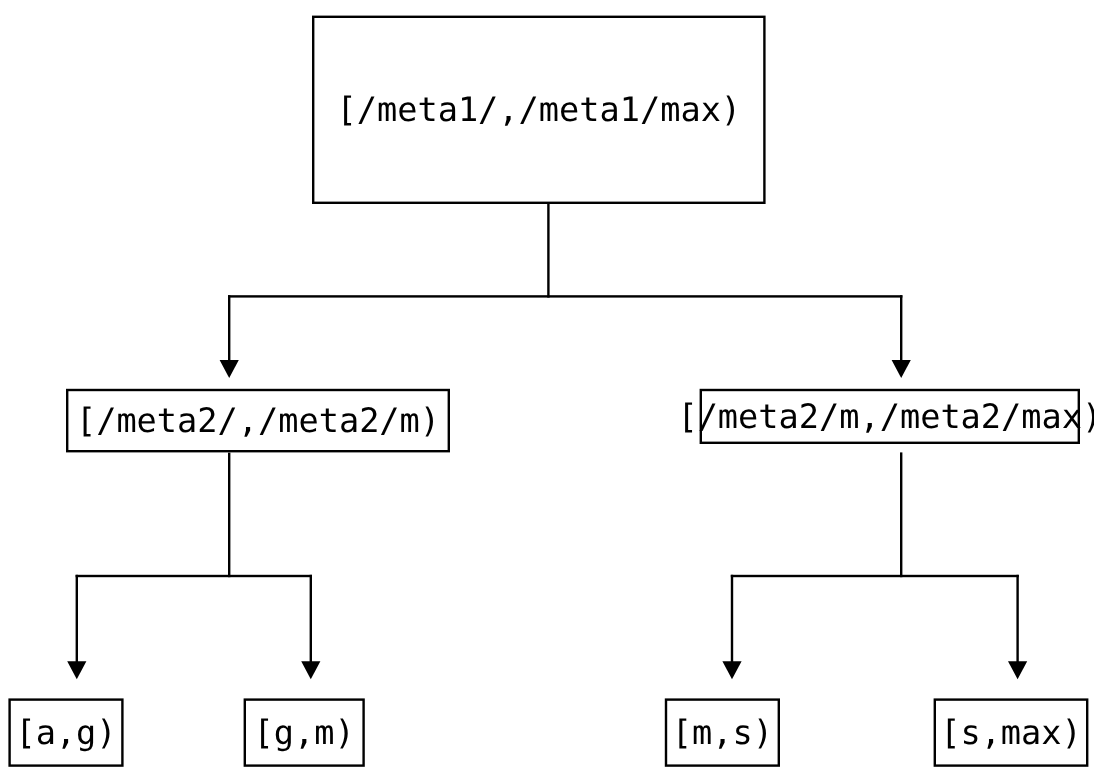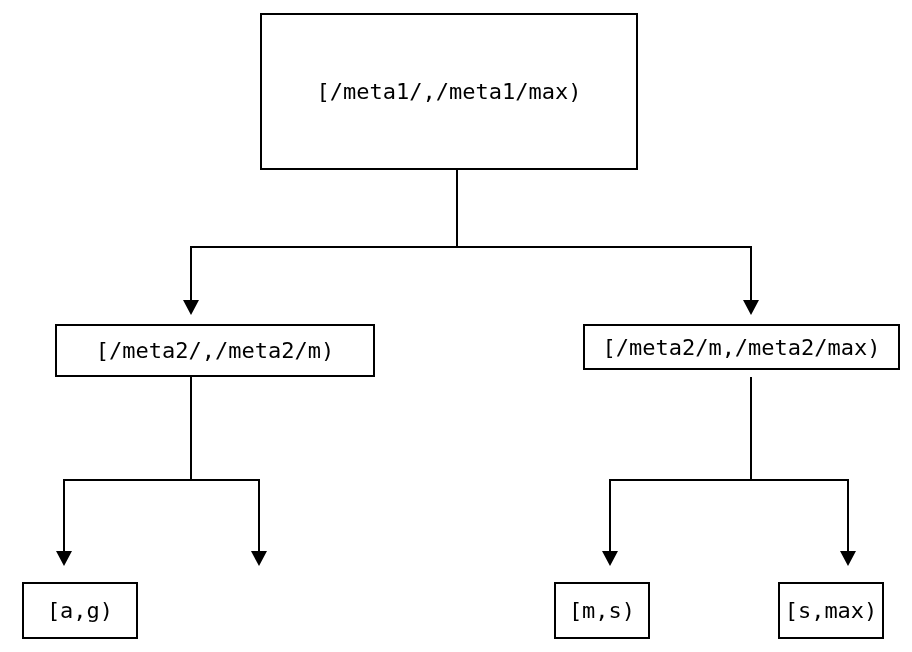--- a/index.html
+++ b/index.html
@@ -16,45 +16,45 @@
     font-family: "DejaVu Sans Mono", "Liberation Mono", monospace;
   }
   .node {
     position: absolute;
     box-sizing: border-box;
     border: 2px solid #000000;
     background: #ffffff;
     display: flex;
     align-items: center;
     justify-content: center;
-    font-size: 22px;
+    font-size: 28px;
     color: #000000;
     white-space: pre;
     letter-spacing: 0;
   }
   .edge {
     position: absolute;
     background: #000000;
   }
   .arrowhead {
     position: absolute;
     width: 0;
     height: 0;
     border-left: 8px solid transparent;
     border-right: 8px solid transparent;
     border-top: 15px solid #000000;
   }
   
   #node-root      { left: 260px; top: 13px;  width: 378px; height: 157px; }
   #node-left      { left: 23px;  top: 324px; width: 320px; height: 53px; margin-left: 32px; }
   #node-right     { left: 583px; top: 324px; width: 317px; height: 46px; }
-  #node-leaf-ag   { left: 22px;   top: 582px; width: 116px; height: 57px; }
+  #node-leaf-ag   { left: 7px;   top: 582px; width: 96px; height: 57px; }
   #node-leaf-gm   { left: 203px; top: 582px; width: 101px; height: 57px; }
   #node-leaf-ms   { left: 554px; top: 582px; width: 96px;  height: 57px; }
-  #node-leaf-smax { left: 778px; top: 582px; width: 106px; height: 57px; }
+  #node-leaf-smax { left: 778px; top: 582px; width: 129px; height: 57px; }
   
   #edge-root-stem        { left: 456px; top: 170px; width: 2px;   height: 78px; }
   #edge-l1-bar           { left: 190px; top: 246px; width: 562px; height: 2px; }
   #edge-l1-drop-left     { left: 190px; top: 246px; width: 2px;   height: 55px; }
   #edge-l1-drop-right    { left: 750px; top: 246px; width: 2px;   height: 55px; }
   #arrow-left-node       { left: 183px; top: 300px; }
   #arrow-right-node      { left: 743px; top: 300px; }
   
   #edge-left-stem        { left: 190px; top: 377px; width: 2px;   height: 104px; }
   #edge-l2l-bar          { left: 63px;  top: 479px; width: 197px; height: 2px; }
@@ -97,18 +97,19 @@
   <div class="arrowhead" id="arrow-leaf-smax"></div>
 
   <div class="node" id="node-root">[/meta1/,/meta1/max)</div>
 
   <div class="node" id="node-left">[/meta2/,/meta2/m)</div>
 
   <div class="node" id="node-right">[/meta2/m,/meta2/max)</div>
 
   <div class="node" id="node-leaf-ag">[a,g)</div>
 
+  <div class="node" id="node-leaf-gm">[g,m)</div>
 
   <div class="node" id="node-leaf-ms">[m,s)</div>
 
   <div class="node" id="node-leaf-smax">[s,max)</div>
 
 </div>
 
 </body></html>

